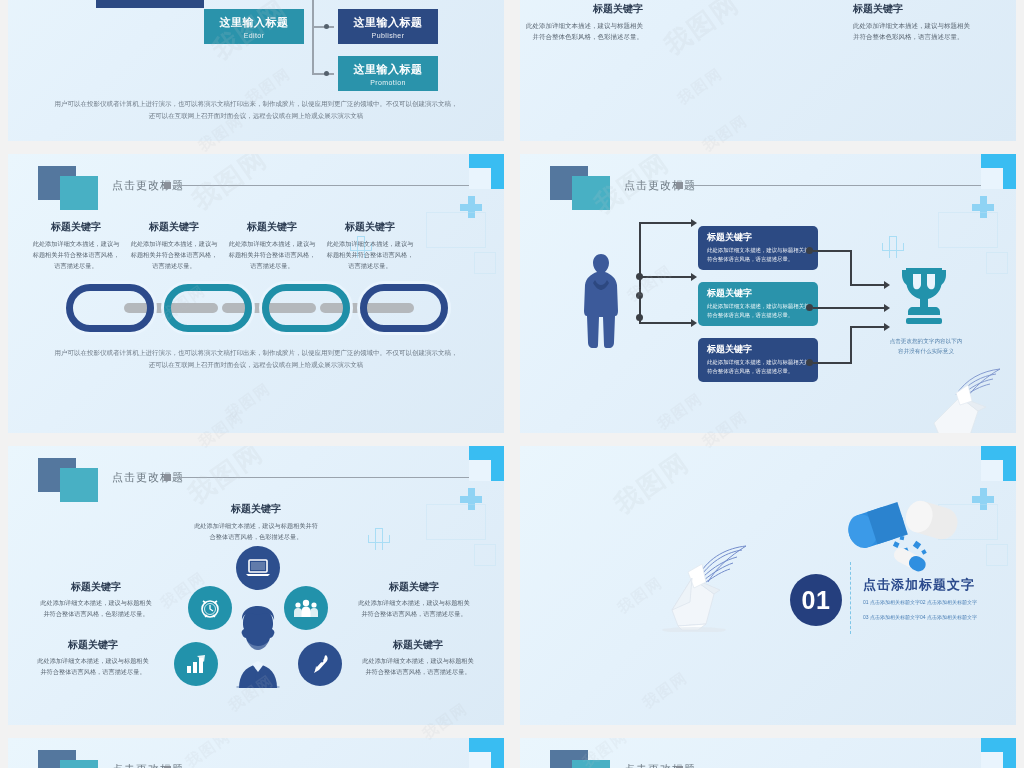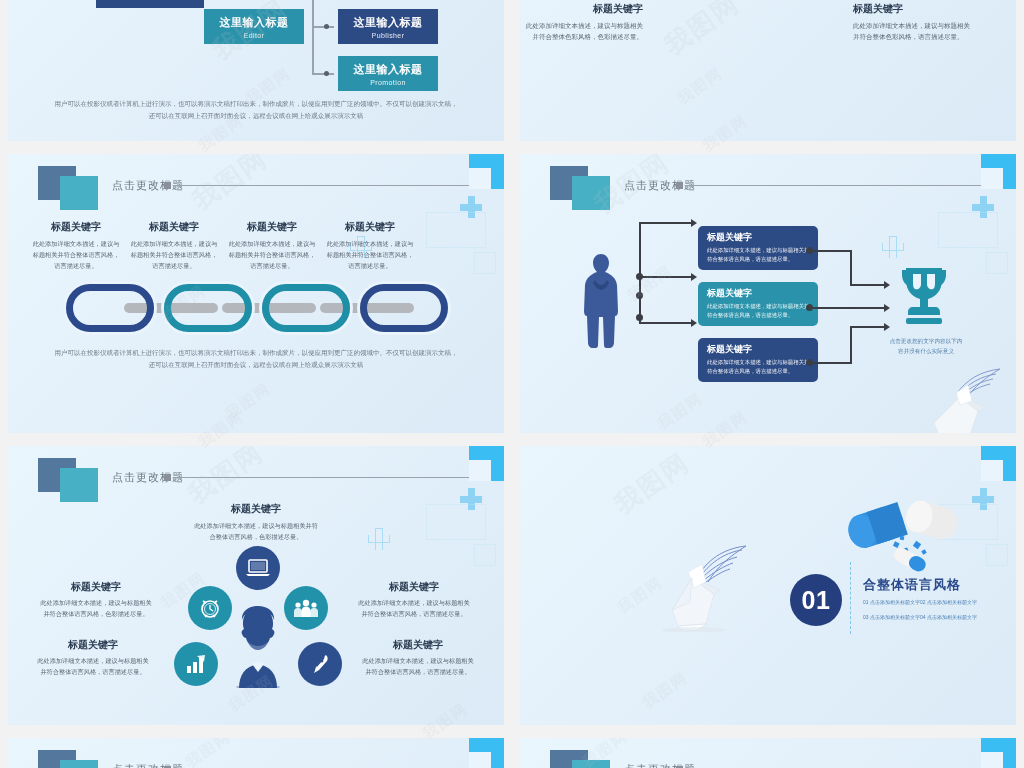--- a/index.html
+++ b/index.html
@@ -547,21 +547,21 @@
         <rect x="50" y="56" width="34" height="14" rx="7" fill="#f4f4f4"></rect>
         <rect x="67" y="56" width="17" height="14" rx="7" fill="#2f8fe0"></rect>
       </g>
     </svg>
 
     <div class="numcircle" style="left:270px; top:128px;">
       <span>01</span>
     </div>
     <div class="dashline" style="left:330px; top:116px; height:72px;"></div>
 
-    <div class="sec-title" style="left:343px; top:130px;">合整体语言风格</div>
+    <div class="sec-title" style="left:343px; top:130px;">点击添加标题文字</div>
     <div class="sec-li" style="left:343px; top:153px;">01 点击添加相关标题文字</div>
     <div class="sec-li" style="left:400px; top:153px;">02 点击添加相关标题文字</div>
     <div class="sec-li" style="left:343px; top:168px;">03 点击添加相关标题文字</div>
     <div class="sec-li" style="left:400px; top:168px;">04 点击添加相关标题文字</div>
 
     <div class="wm">
       <div class="wmt" style="left:90px; top:20px;">我图网</div>
       <div class="wmt sm" style="left:95px; top:140px;">我图网</div>
       <div class="wmt sm" style="left:120px; top:235px;">我图网</div>
     </div>

